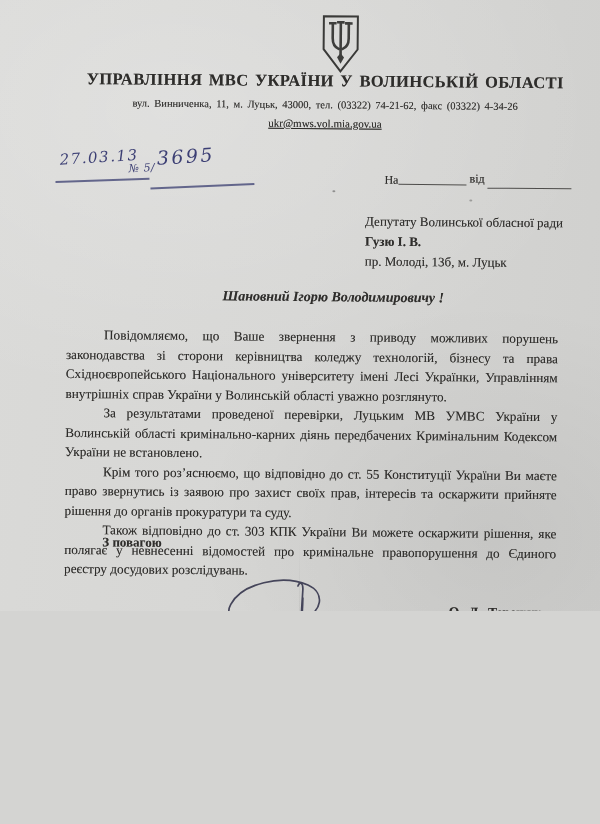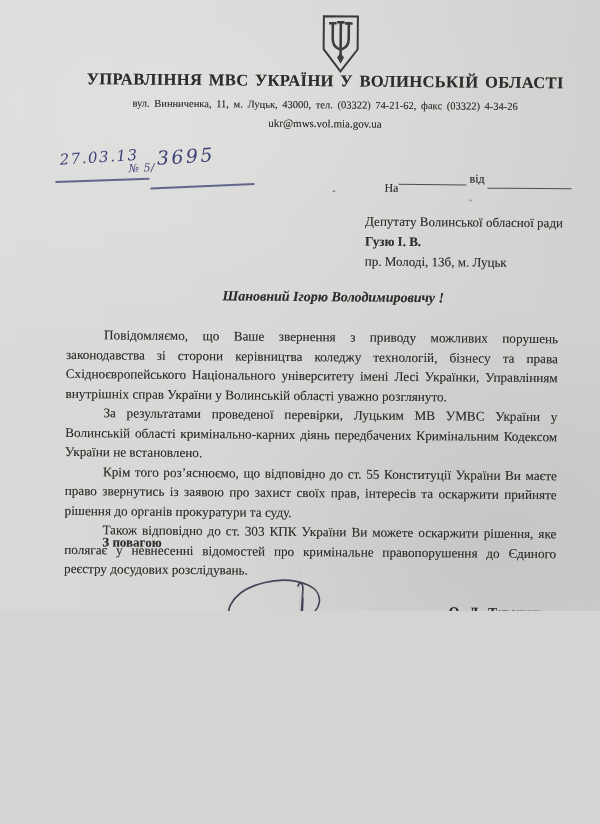--- a/index.html
+++ b/index.html
@@ -14,31 +14,31 @@
   }
   .sheet{position:absolute;inset:0;transform:rotate(0.5deg);transform-origin:300px 120px;}
   .printed{color:#2e2d2b;text-shadow:0 0 0.6px rgba(46,45,43,0.45);}
   .abs{position:absolute;}
   
   .emblem{left:316px;top:13px;width:48px;height:62px;}
   .org-name{left:0;top:71px;width:650px;text-align:center;font-weight:bold;
     font-size:16.5px;letter-spacing:0.4px;word-spacing:2px;}
   .address{left:50px;top:99px;width:550px;text-align:center;font-size:10.5px;word-spacing:2px;}
   .email{left:50px;top:117px;width:550px;text-align:center;font-size:11px;}
-  .email span{}
+  .email span{text-decoration:underline;}
   
   .hw{color:#3c3f74;font-style:italic;font-family:"DejaVu Serif", serif;}
   .hw-date{left:60px;top:150px;font-size:15px;letter-spacing:1.5px;transform:rotate(-4deg);}
   .hw-prefix{left:129px;top:163px;font-size:11px;transform:rotate(-3deg);letter-spacing:0.5px;}
   .hw-number{left:157px;top:146px;font-size:19px;letter-spacing:2.5px;transform:rotate(-4deg);}
   .hw-line{height:1.5px;background:rgba(58,61,112,0.75);}
   .hw-line1{left:56px;top:181px;width:94px;transform:rotate(-2.5deg);}
   .hw-line2{left:151px;top:186px;width:104px;transform:rotate(-3deg);}
   .ref-label{font-size:12px;}
-  .na-label{left:385px;top:180px;}
+  .na-label{left:385px;top:172px;}
   .vid-label{left:470px;top:170px;}
   .ref-line{height:1.2px;background:#4e4d4b;}
   .na-line{left:399px;top:183px;width:68px;}
   .vid-line{left:488px;top:186px;width:84px;}
   
   .recipient{left:366px;top:211px;font-size:13px;line-height:20px;}
   .recipient .b{font-weight:bold;}
   
   .salutation{left:224px;top:289px;font-size:14px;font-weight:bold;font-style:italic;}
   

